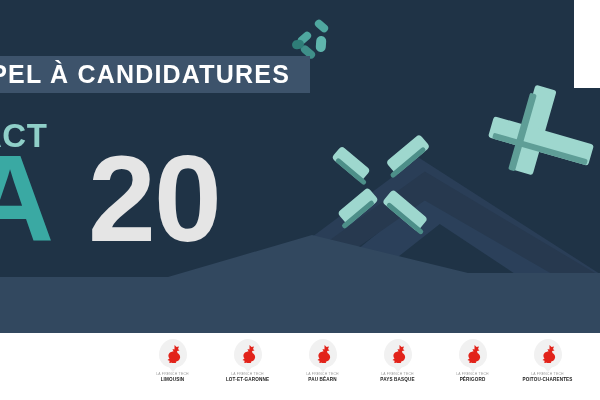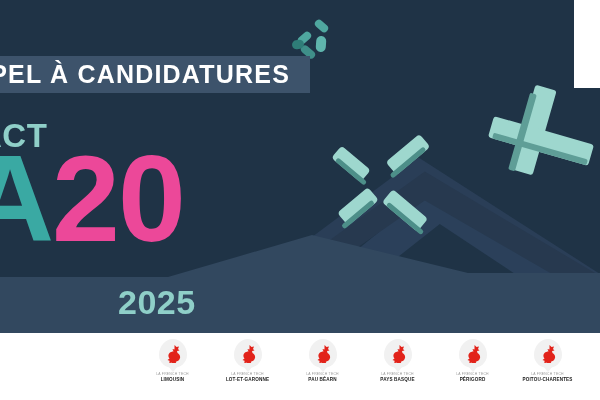--- a/index.html
+++ b/index.html
@@ -64,21 +64,21 @@
     position:absolute;left:-22px;top:117px;
     color:#8fcfc8;font-weight:bold;font-size:33px;letter-spacing:0.5px;
     white-space:nowrap;
   }
   .bigtitle{
     position:absolute;left:-34px;top:138px;
     font-weight:bold;font-size:122px;letter-spacing:-2px;
     white-space:nowrap;line-height:1;
   }
   .bt-a{color:#3aa9a3;}
-  .bt-n{color:#ec4899;}
+  .bt-n{color:#e5e5e5;margin-left:36px;}
   .year{
     position:absolute;left:118px;top:283px;
     color:#8fcfc8;font-weight:bold;font-size:34px;letter-spacing:0.5px;
   }
 
   
   .xmark{position:absolute;}
   .bar{position:absolute;border-radius:4px;}
 
   
@@ -159,21 +159,20 @@
       <div class="plus-v" style="left:2px;top:46px;width:104px;height:22px;transform:rotate(16deg);"></div>
       <div class="plus-sh" style="left:32px;top:8px;width:7px;height:80px;transform:rotate(16deg);border-radius:2px;"></div>
       <div class="plus-sh" style="left:4px;top:62px;width:98px;height:6px;transform:rotate(16deg);border-radius:2px;"></div>
     </div>
 
     <div class="banner"></div>
     <div class="banner-text">PEL À CANDIDATURES</div>
 
     <div class="kicker">ACT</div>
     <div class="bigtitle"><span class="bt-a">A</span><span class="bt-n">20</span></div>
-    <div class="year">2025</div>
 
     <div class="notch"></div>
   </div>
 
   <div class="logos" id="logo-strip">
       <div class="logo">
         <div class="pin">
           <svg class="rooster" viewBox="0 0 34 38">
             <path fill="#e2231a" d="M21 2 l4 4 l5 -1 l-2 5 l3 3 l-5 1 l1 4 c4 2 6 6 5 10 c-1 5 -5 7 -9 7 l2 4 l-5 -1 l-2 4 l-3 -5 l-5 2 l2 -5 l-5 -2 l4 -3 c-3 -3 -3 -8 0 -11 c2 -2 5 -3 8 -3 l-2 -5 l4 1 z"></path>
             <path fill="#e2231a" d="M14 26 l-3 10 l3 0 l3 -9 z"></path>

